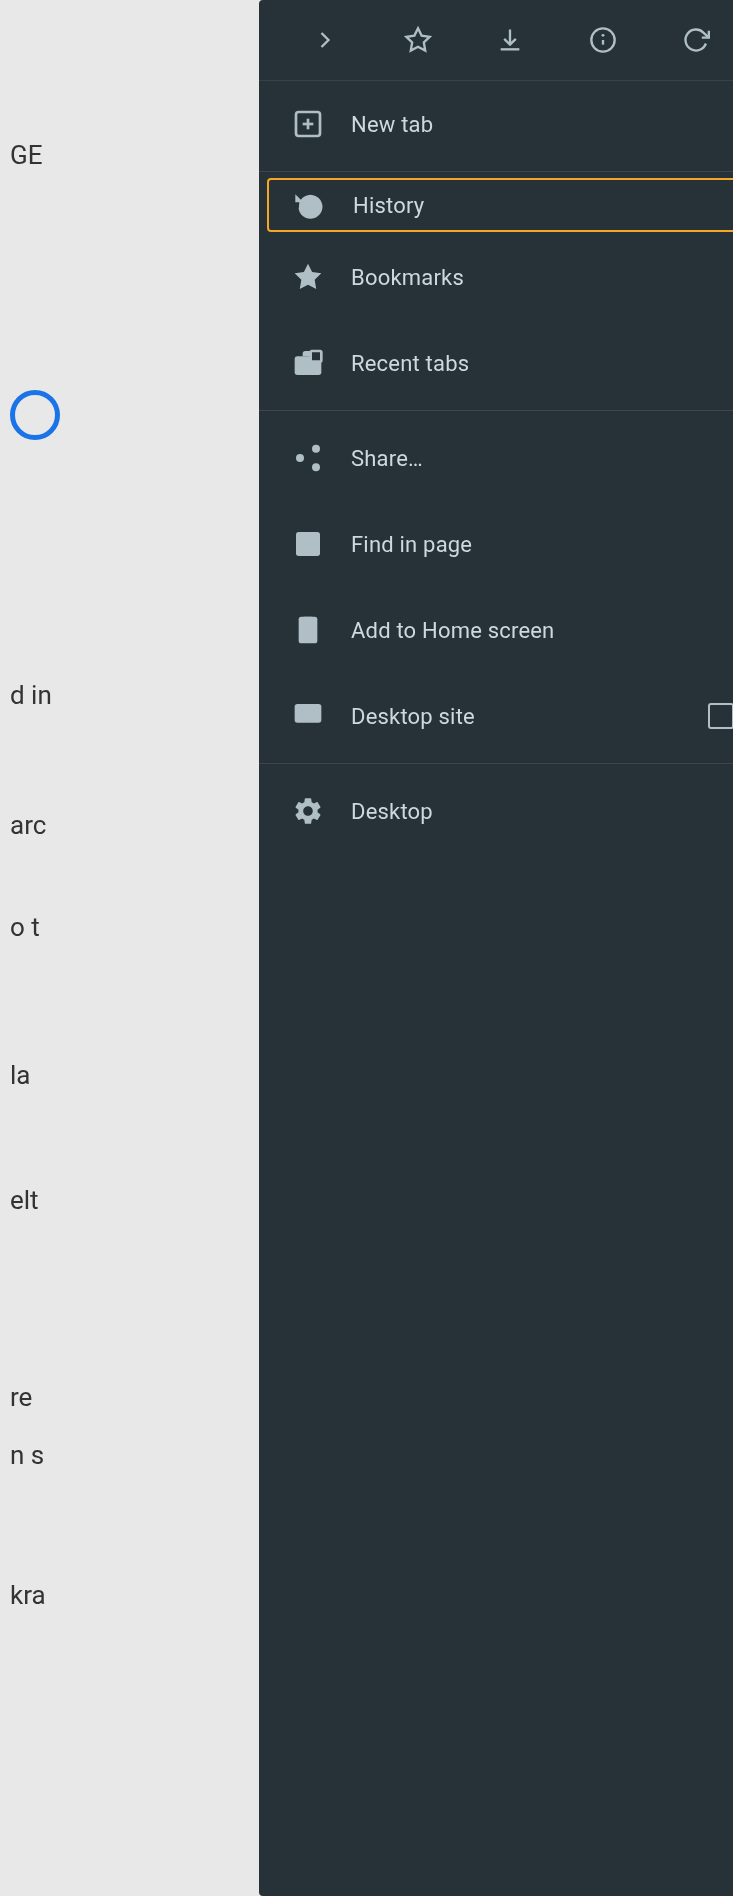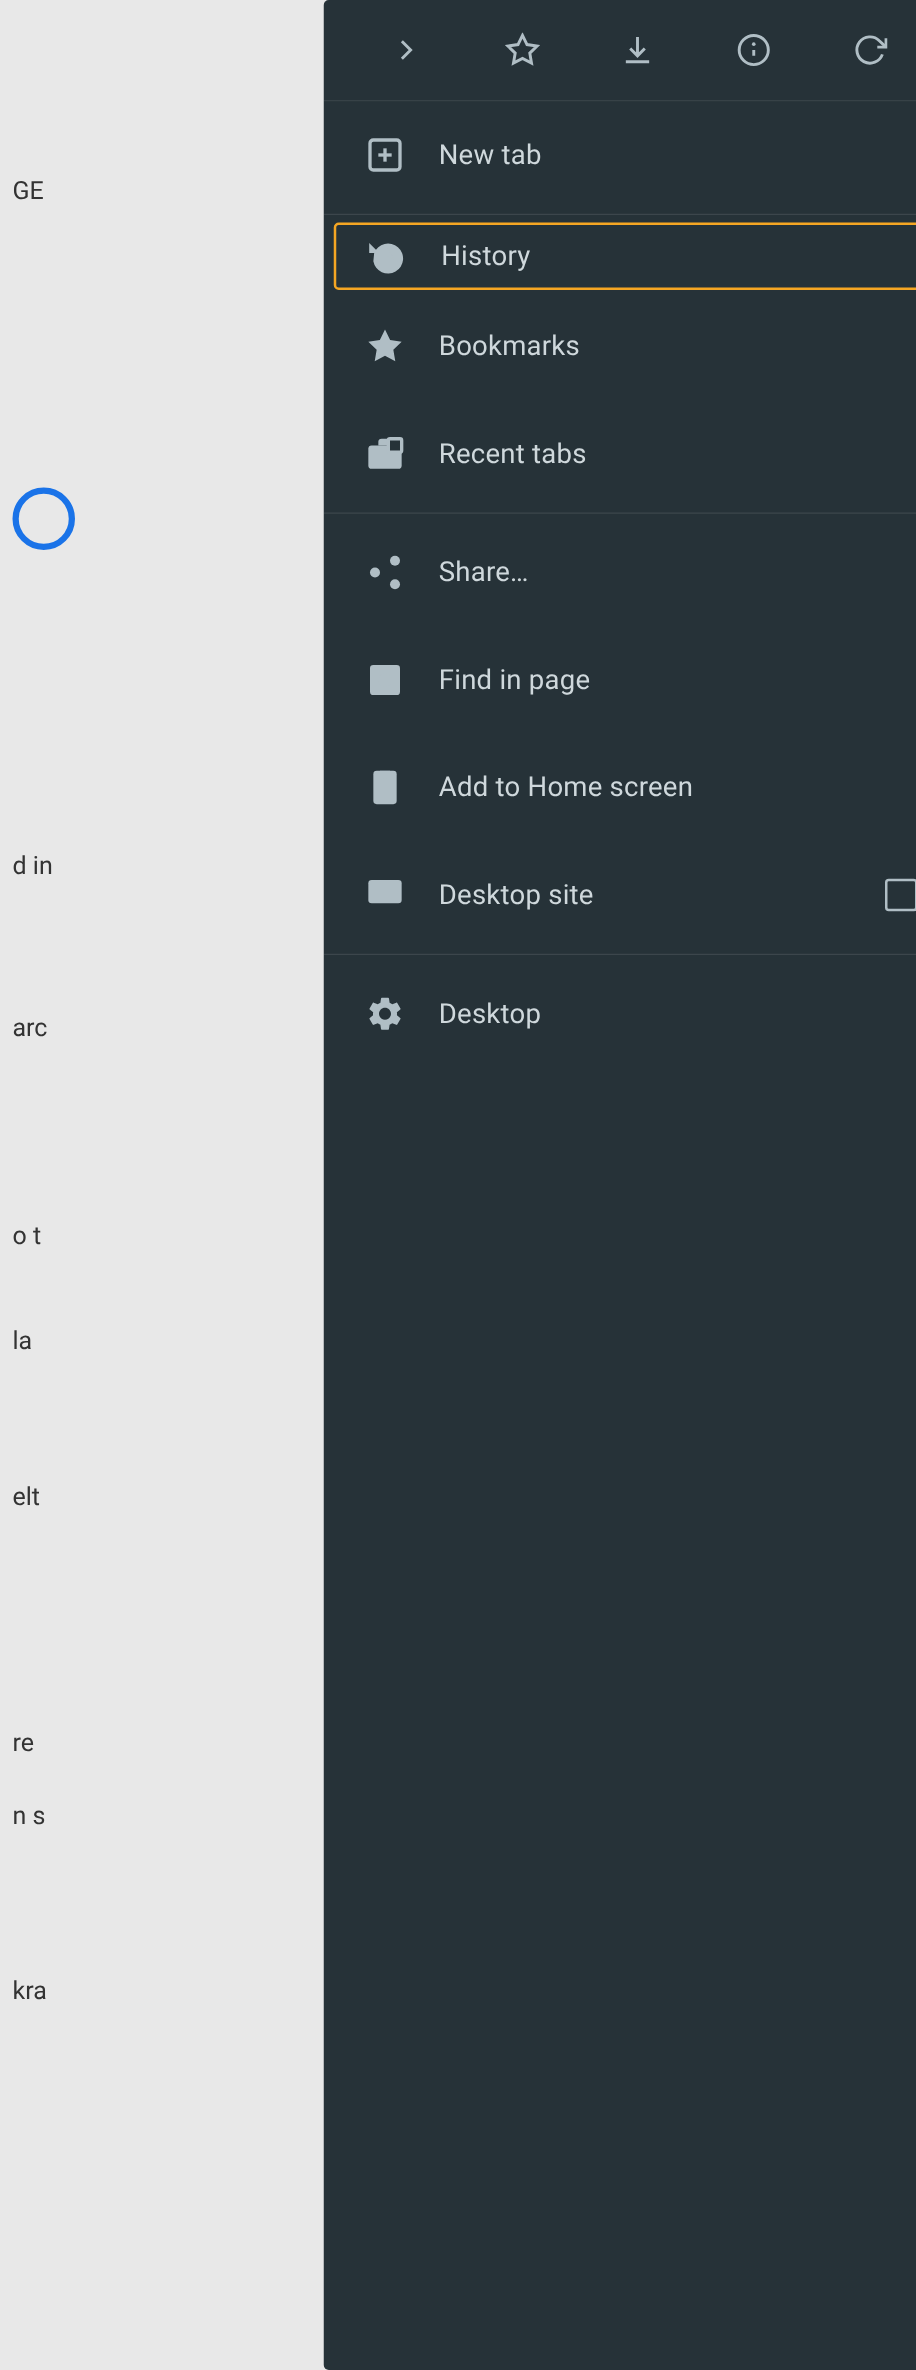--- a/index.html
+++ b/index.html
@@ -126,21 +126,21 @@
       border-radius: 3px;
       display: flex;
       align-items: center;
       justify-content: center;
     }
 
     
     .bg-text {
       position: absolute;
       color: #333;
-      font-size: 20px;
+      font-size: 26px;
       left: 10px;
     }
 
     .blue-circle {
       position: absolute;
       width: 50px;
       height: 50px;
       border: 5px solid #1a73e8;
       border-radius: 50%;
       left: 10px;
@@ -149,21 +149,21 @@
   </style>
 </head>
 <body>
 
 <div class="background-page">
   <span class="bg-text" style="top:140px">GE</span>
   <span class="bg-text" style="top:390px"></span>
   <div class="blue-circle"></div>
   <span class="bg-text" style="top:680px">d in</span>
   <span class="bg-text" style="top:810px">arc</span>
-  <span class="bg-text" style="top:976px">o t</span>
+  <span class="bg-text" style="top:912px">o t</span>
   <span class="bg-text" style="top:1060px">la</span>
   <span class="bg-text" style="top:1185px">elt</span>
   <span class="bg-text" style="top:1382px">re</span>
   <span class="bg-text" style="top:1440px">n s</span>
   <span class="bg-text" style="top:1580px">kra</span>
 </div>
 
 <div class="menu-overlay">
 
   <div class="toolbar">

